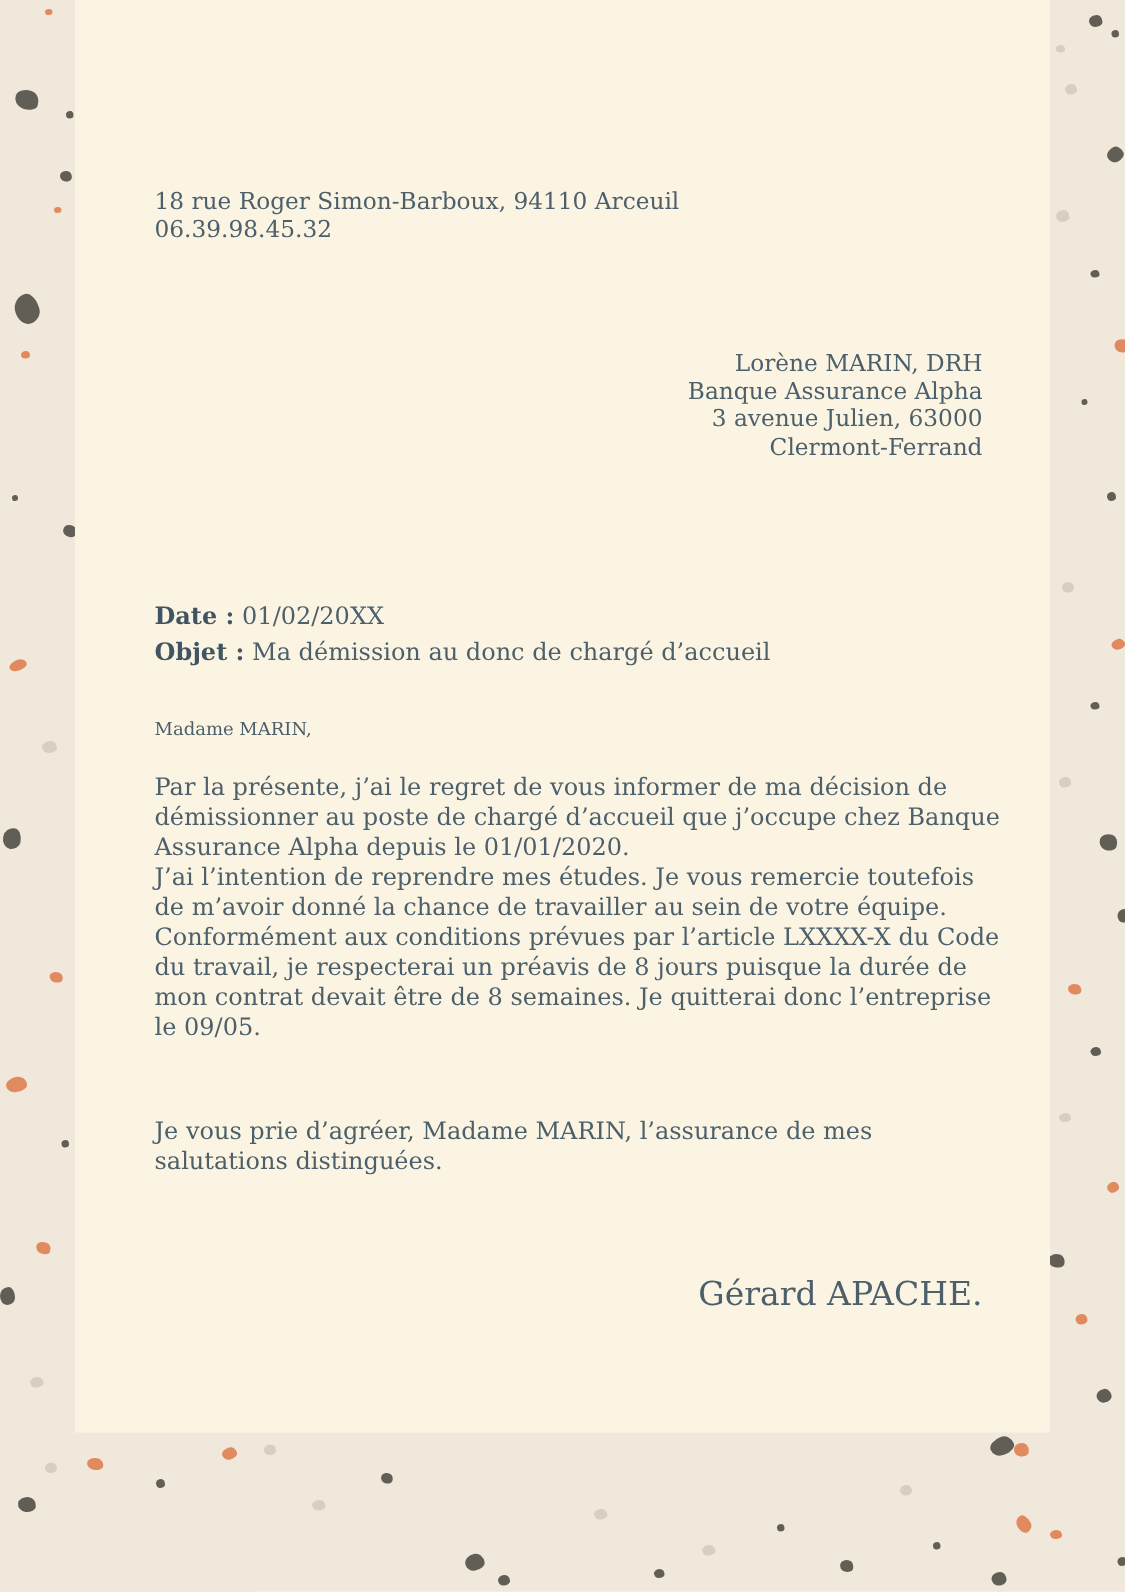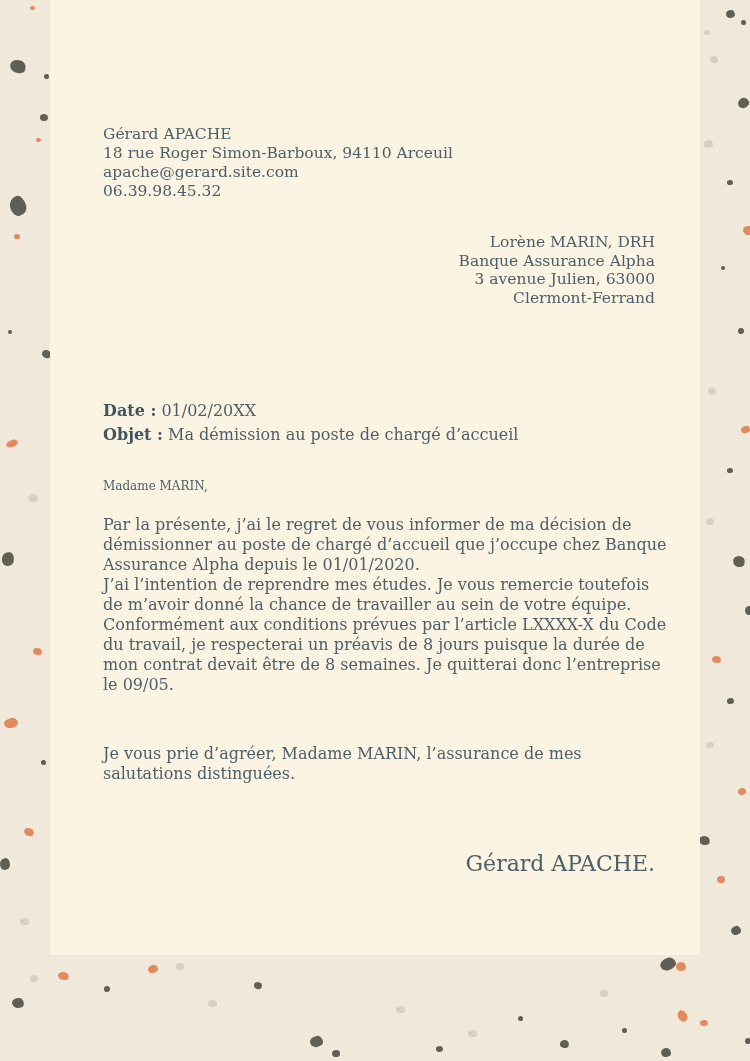--- a/index.html
+++ b/index.html
@@ -149,36 +149,34 @@
       <div class="spk" style="left: 676px; top: 962px; width: 10px; height: 9px; background: rgb(225, 138, 95); transform: rotate(10deg);"></div>
       <div class="spk" style="left: 678px; top: 1010px; width: 9px; height: 12px; background: rgb(225, 138, 95); transform: rotate(-30deg);"></div>
       <div class="spk" style="left: 700px; top: 1020px; width: 8px; height: 6px; background: rgb(225, 138, 95); transform: rotate(0deg);"></div>
       <div class="spk" style="left: 661px; top: 1048px; width: 10px; height: 9px; background: rgb(97, 94, 85); transform: rotate(0deg);"></div>
       <div class="spk" style="left: 745px; top: 1038px; width: 6px; height: 6px; background: rgb(97, 94, 85); transform: rotate(0deg);"></div>
     </div>
 
   <div class="paper">
 
     <div class="sender">
-      <div>Gérard APACHE</div>
       <div>18 rue Roger Simon-Barboux, 94110 Arceuil</div>
-      <div>apache@gerard.site.com</div>
       <div>06.39.98.45.32</div>
     </div>
 
     <div class="recipient">
       <div>Lorène MARIN, DRH</div>
       <div>Banque Assurance Alpha</div>
       <div>3 avenue Julien, 63000</div>
       <div>Clermont-Ferrand</div>
     </div>
 
     <div class="meta">
       <div><b>Date :</b> <span>01/02/20XX</span></div>
-      <div><b>Objet :</b> <span>Ma démission au poste de chargé d’accueil</span></div>
+      <div><b>Objet :</b> <span>Ma démission au donc de chargé d’accueil</span></div>
     </div>
 
     <div class="salutation">Madame MARIN,</div>
 
     <div class="body-text">
       <div>Par la présente, j’ai le regret de vous informer de ma décision de démissionner au poste de chargé d’accueil que j’occupe chez Banque Assurance Alpha depuis le 01/01/2020.</div>
       <div>J’ai l’intention de reprendre mes études. Je vous remercie toutefois de m’avoir donné la chance de travailler au sein de votre équipe.</div>
       <div>Conformément aux conditions prévues par l’article LXXXX-X du Code du travail, je respecterai un préavis de 8 jours puisque la durée de mon contrat devait être de 8 semaines. Je quitterai donc l’entreprise le 09/05.</div>
     </div>
 

